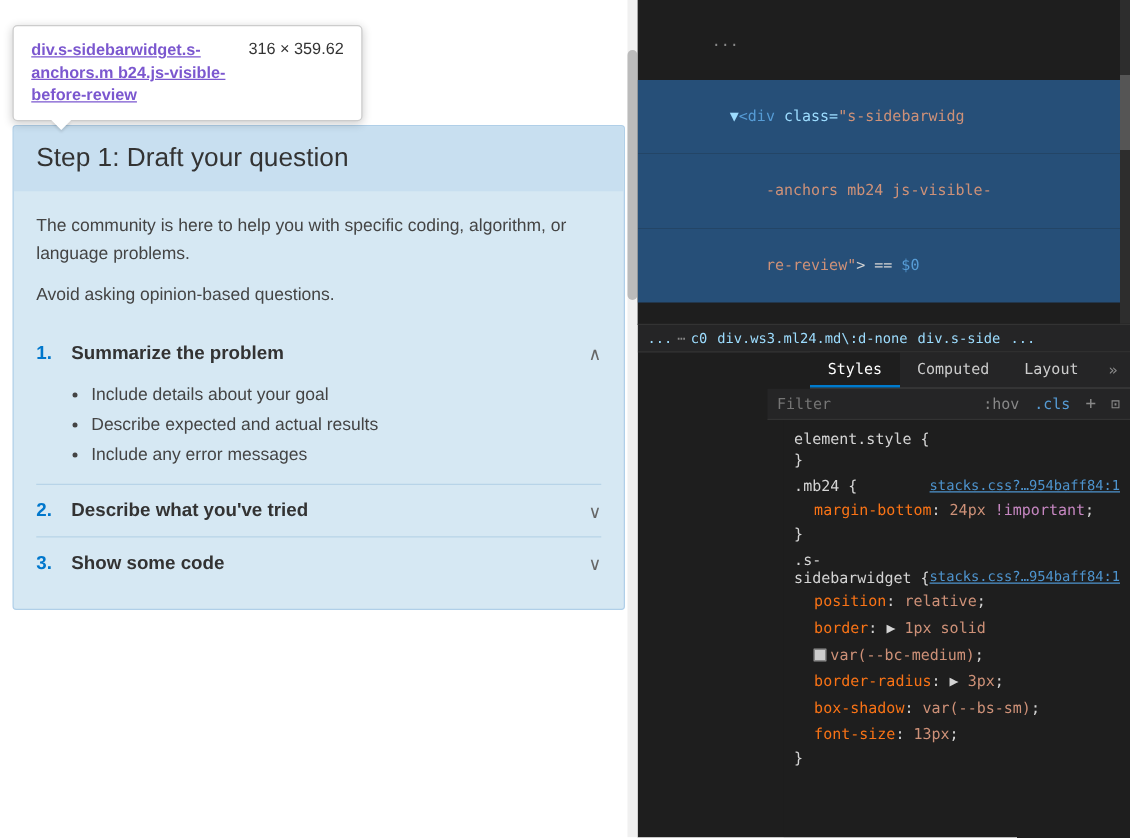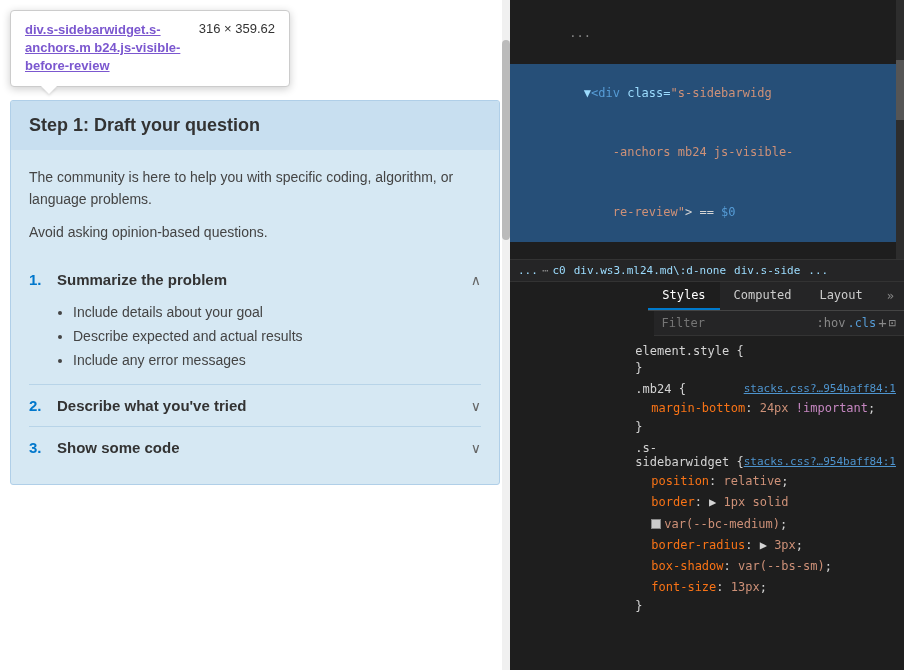--- a/index.html
+++ b/index.html
@@ -17,21 +17,21 @@
       width: 510px;
       height: 670px;
       background: #fff;
       position: relative;
       overflow: hidden;
     }
 
     
     .tooltip {
       position: absolute;
-      top: 10px;
+      top: 20px;
       left: 10px;
       background: #fff;
       border: 1px solid #ccc;
       border-radius: 4px;
       padding: 10px 14px;
       box-shadow: 0 2px 8px rgba(0,0,0,0.2);
       z-index: 10;
       max-width: 280px;
     }
     .tooltip-title {
@@ -73,22 +73,22 @@
       background: #d6e8f3;
       border: 1px solid #b0cfe8;
       border-radius: 3px;
       padding: 0;
       overflow: hidden;
     }
 
     .widget-header {
       background: #c8dff0;
       padding: 14px 18px;
-      font-size: 18px;
-      font-weight: 700;
+      font-size: 21px;
+      font-weight: 400;
       color: #333;
     }
 
     .widget-content {
       padding: 16px 18px;
     }
 
     .widget-description {
       font-size: 14px;
       color: #444;
@@ -269,21 +269,21 @@
       cursor: pointer;
     }
 
     
     .filter-bar {
       display: flex;
       align-items: center;
       background: #252526;
       padding: 4px 8px;
       border-bottom: 1px solid #333;
-      gap: 2px;
+      gap: 12px;
     }
     .filter-input {
       flex: 1;
       background: transparent;
       border: none;
       outline: none;
       color: #ccc;
       font-size: 12px;
       font-family: inherit;
     }

